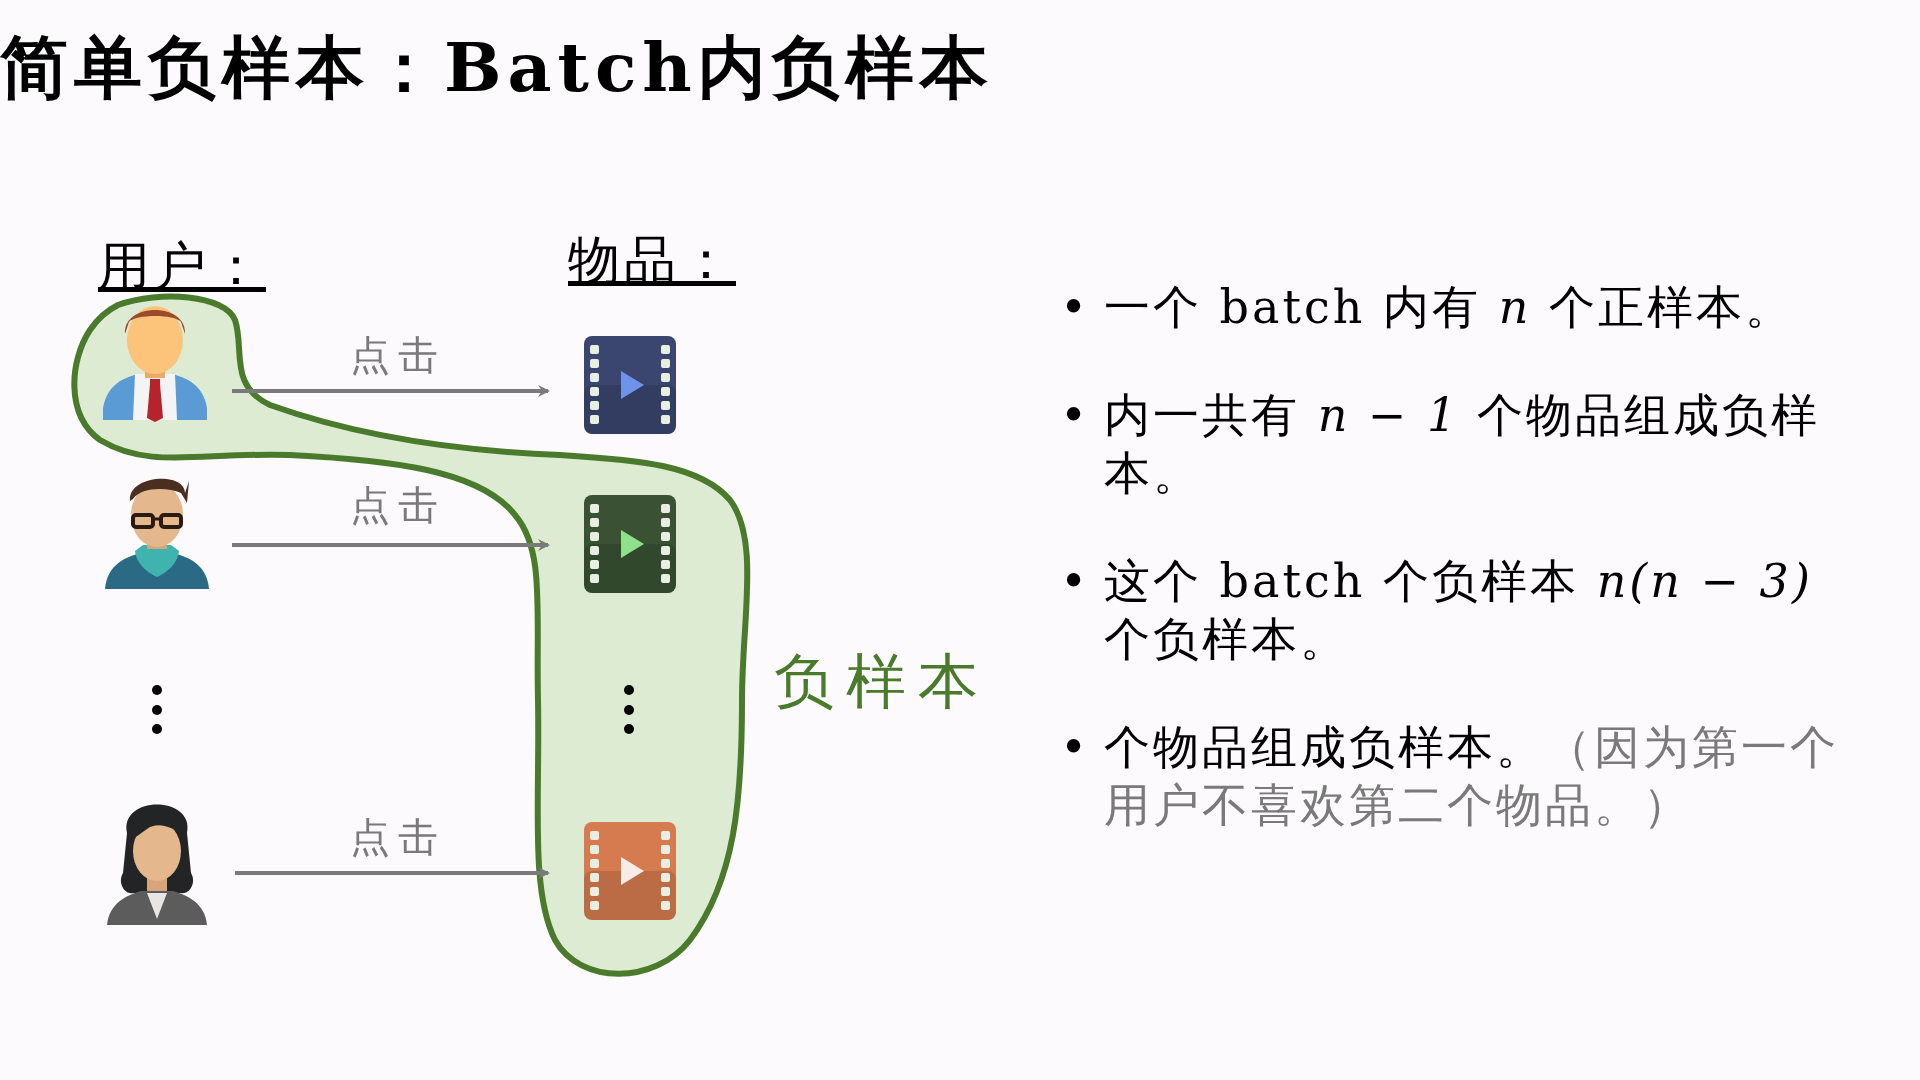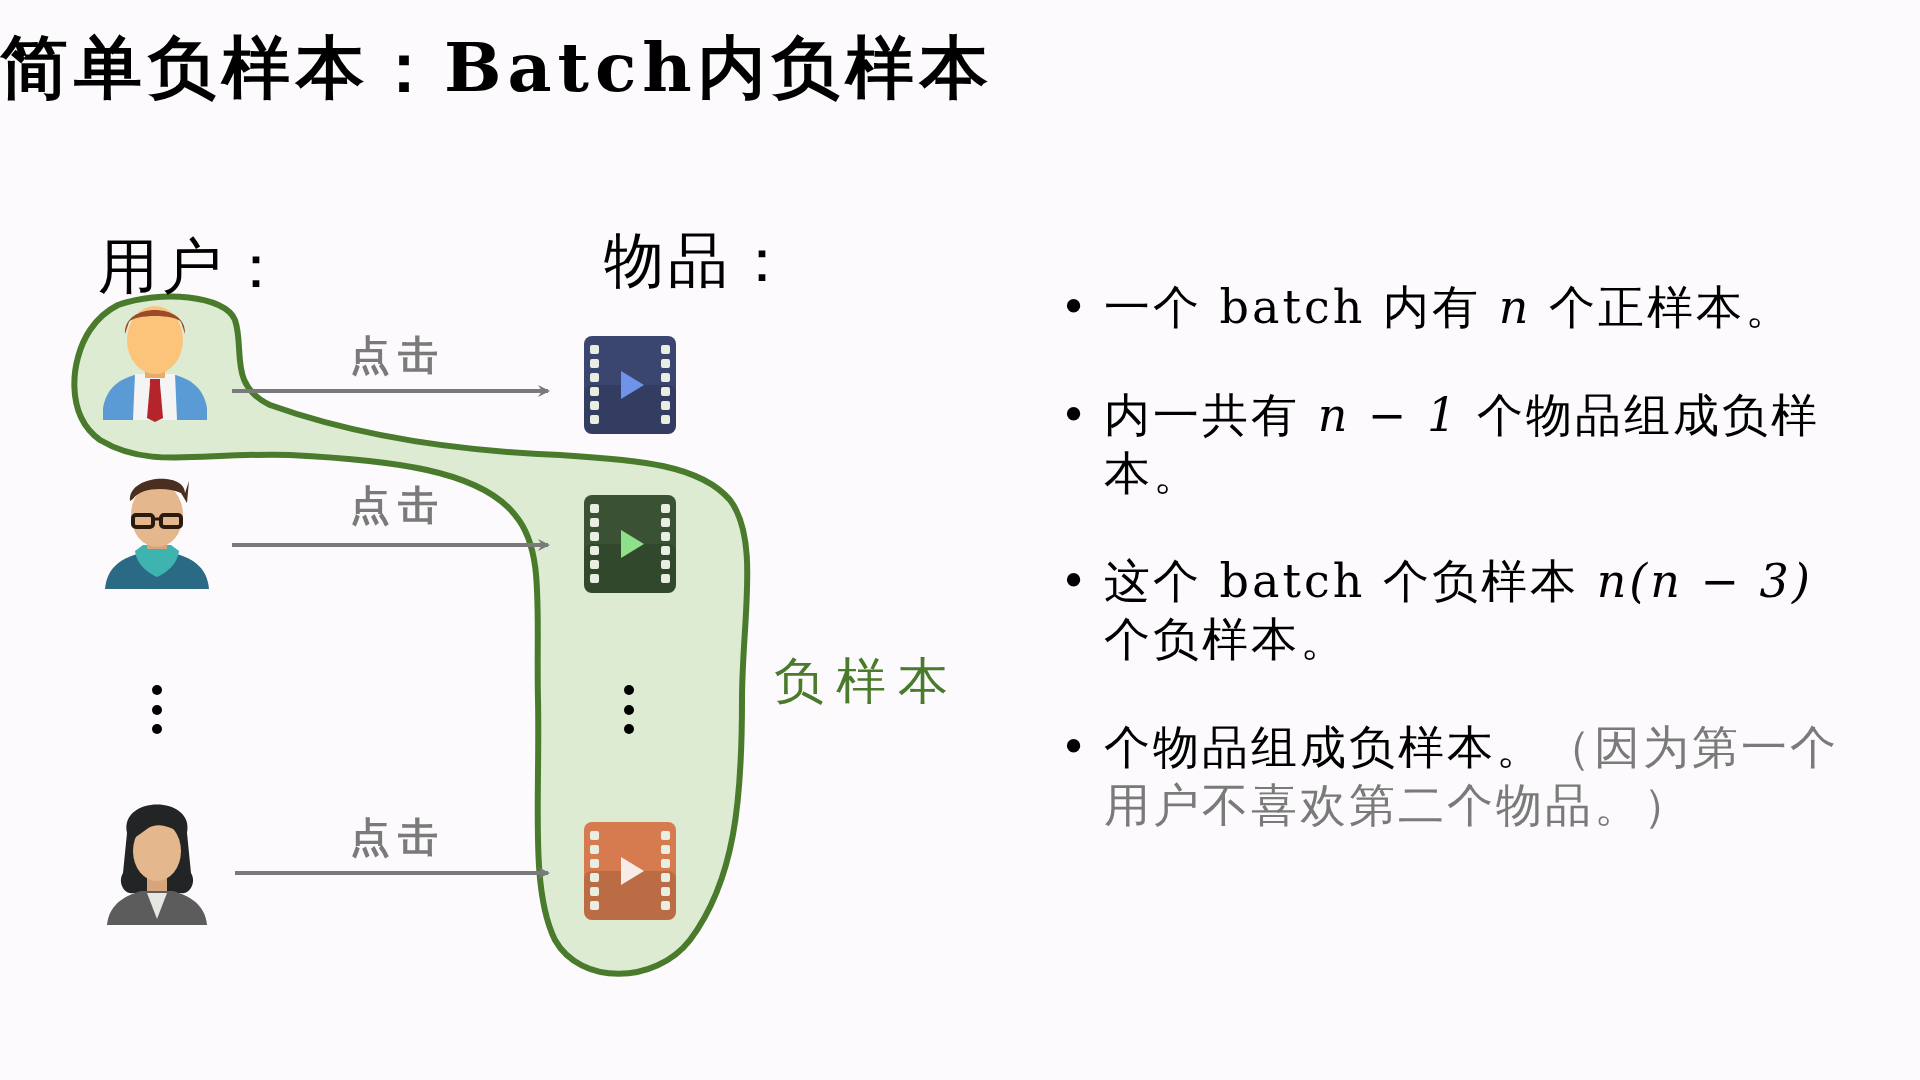--- a/index.html
+++ b/index.html
@@ -21,44 +21,44 @@
       left: 0;
       width: 1920px;
       text-align: left;
       font-size: 68px;
       font-weight: bold;
       letter-spacing: 6px;
       line-height: 90px;
     }
     .col-label {
       position: absolute;
-      font-size: 60px;
+      font-size: 52px;
       line-height: 60px;
       letter-spacing: 4px;
+      text-decoration: underline;
     }
     #diagram {
       position: absolute;
       left: 0;
       top: 0;
       width: 1920px;
       height: 1080px;
     }
     .click-label {
       position: absolute;
       font-size: 40px;
       color: #7a7a7a;
       letter-spacing: 8px;
       line-height: 50px;
-      font-weight: bold;
     }
     .neg-label {
       position: absolute;
       left: 774px;
       top: 650px;
-      font-size: 50px;
+      font-size: 60px;
       color: #4a7a2c;
       letter-spacing: 12px;
       line-height: 62px;
     }
     .bullets {
       position: absolute;
       left: 1060px;
       top: 278px;
       width: 800px;
     }
@@ -206,21 +206,21 @@
       <rect x="77" y="51" width="9" height="9" rx="2" fill="#e8efe2"></rect>
       <rect x="6" y="65" width="9" height="9" rx="2" fill="#e8efe2"></rect>
       <rect x="77" y="65" width="9" height="9" rx="2" fill="#e8efe2"></rect>
       <rect x="6" y="79" width="9" height="9" rx="2" fill="#e8efe2"></rect>
       <rect x="77" y="79" width="9" height="9" rx="2" fill="#e8efe2"></rect>
       <path d="M37 35 L60 49 L37 63 Z" fill="#f7ece8"></path>
     </g>
 </svg>
 
 <div class="col-label" style="left:98px; top:236px;">用户：</div>
-<div class="col-label" style="left:568px; top:230px;margin-left:36px;">物品：</div>
+<div class="col-label" style="left:568px; top:230px;">物品：</div>
 
 <div class="click-label" style="left:350px; top:330px;">点击</div>
 <div class="click-label" style="left:350px; top:480px;">点击</div>
 <div class="click-label" style="left:350px; top:812px;">点击</div>
 
 <div class="neg-label">负样本</div>
 
 <div class="bullets">
   <div class="bullet">
     <span class="bullet-dot">•</span>

